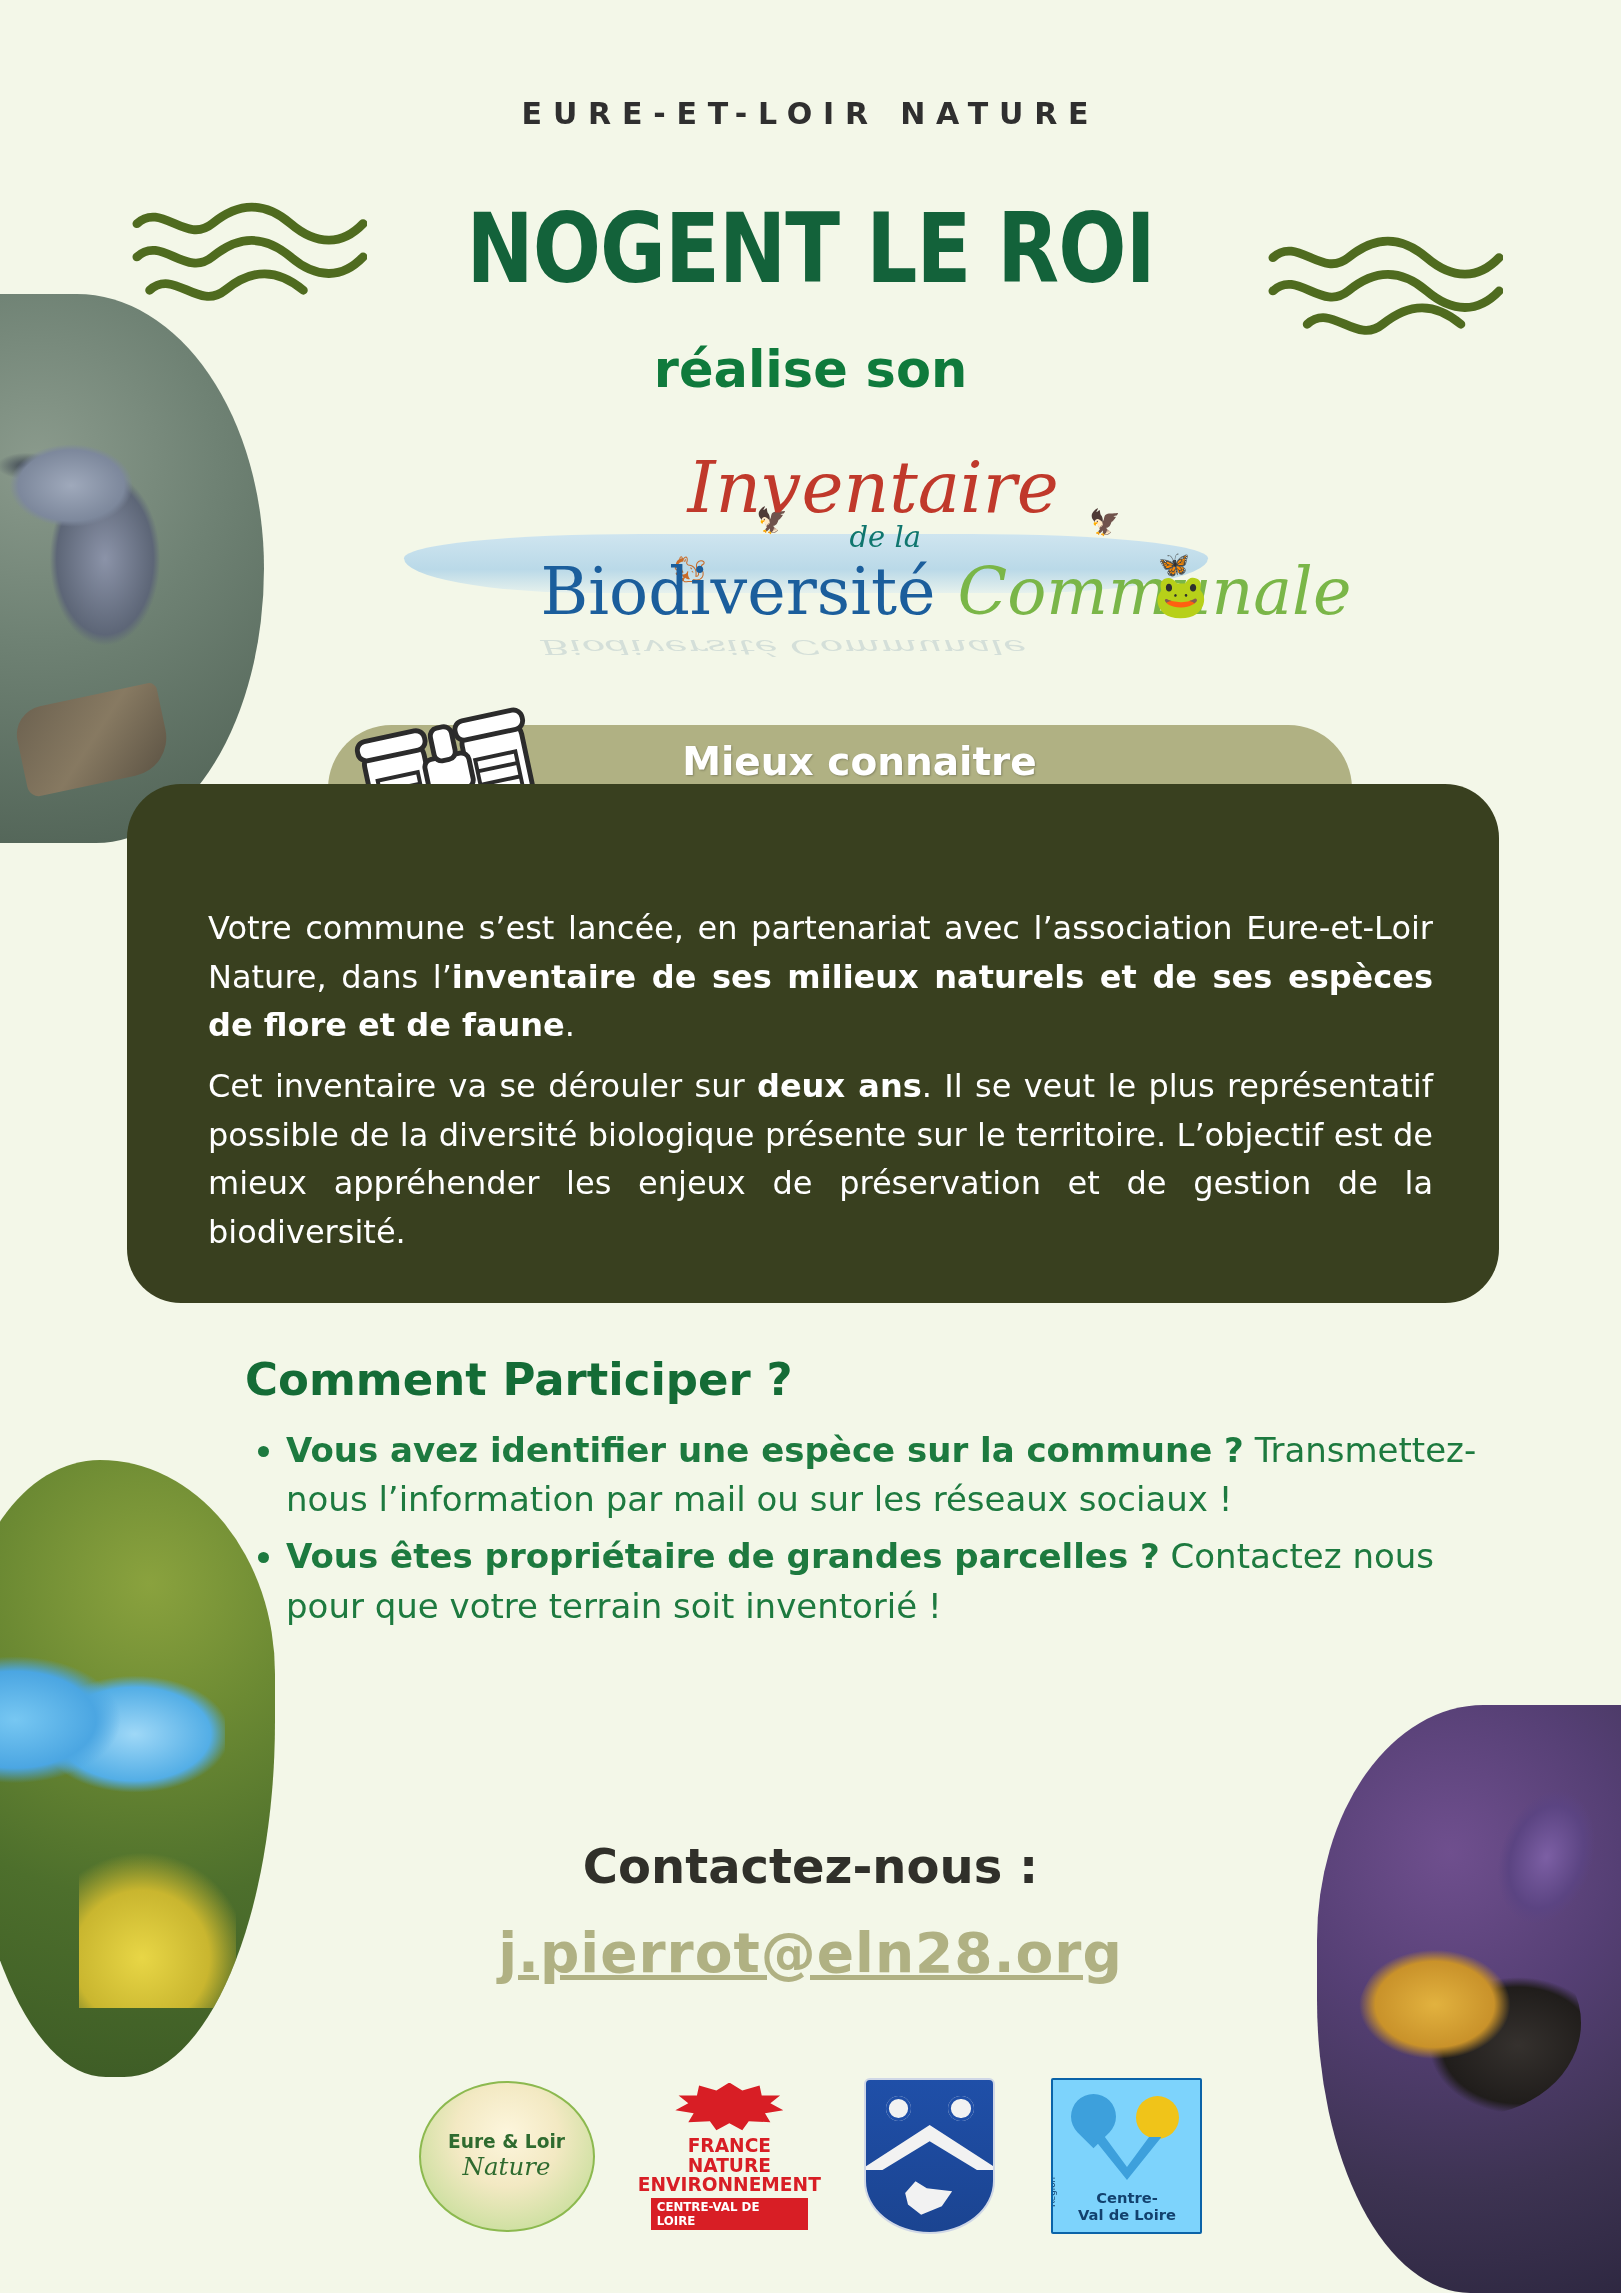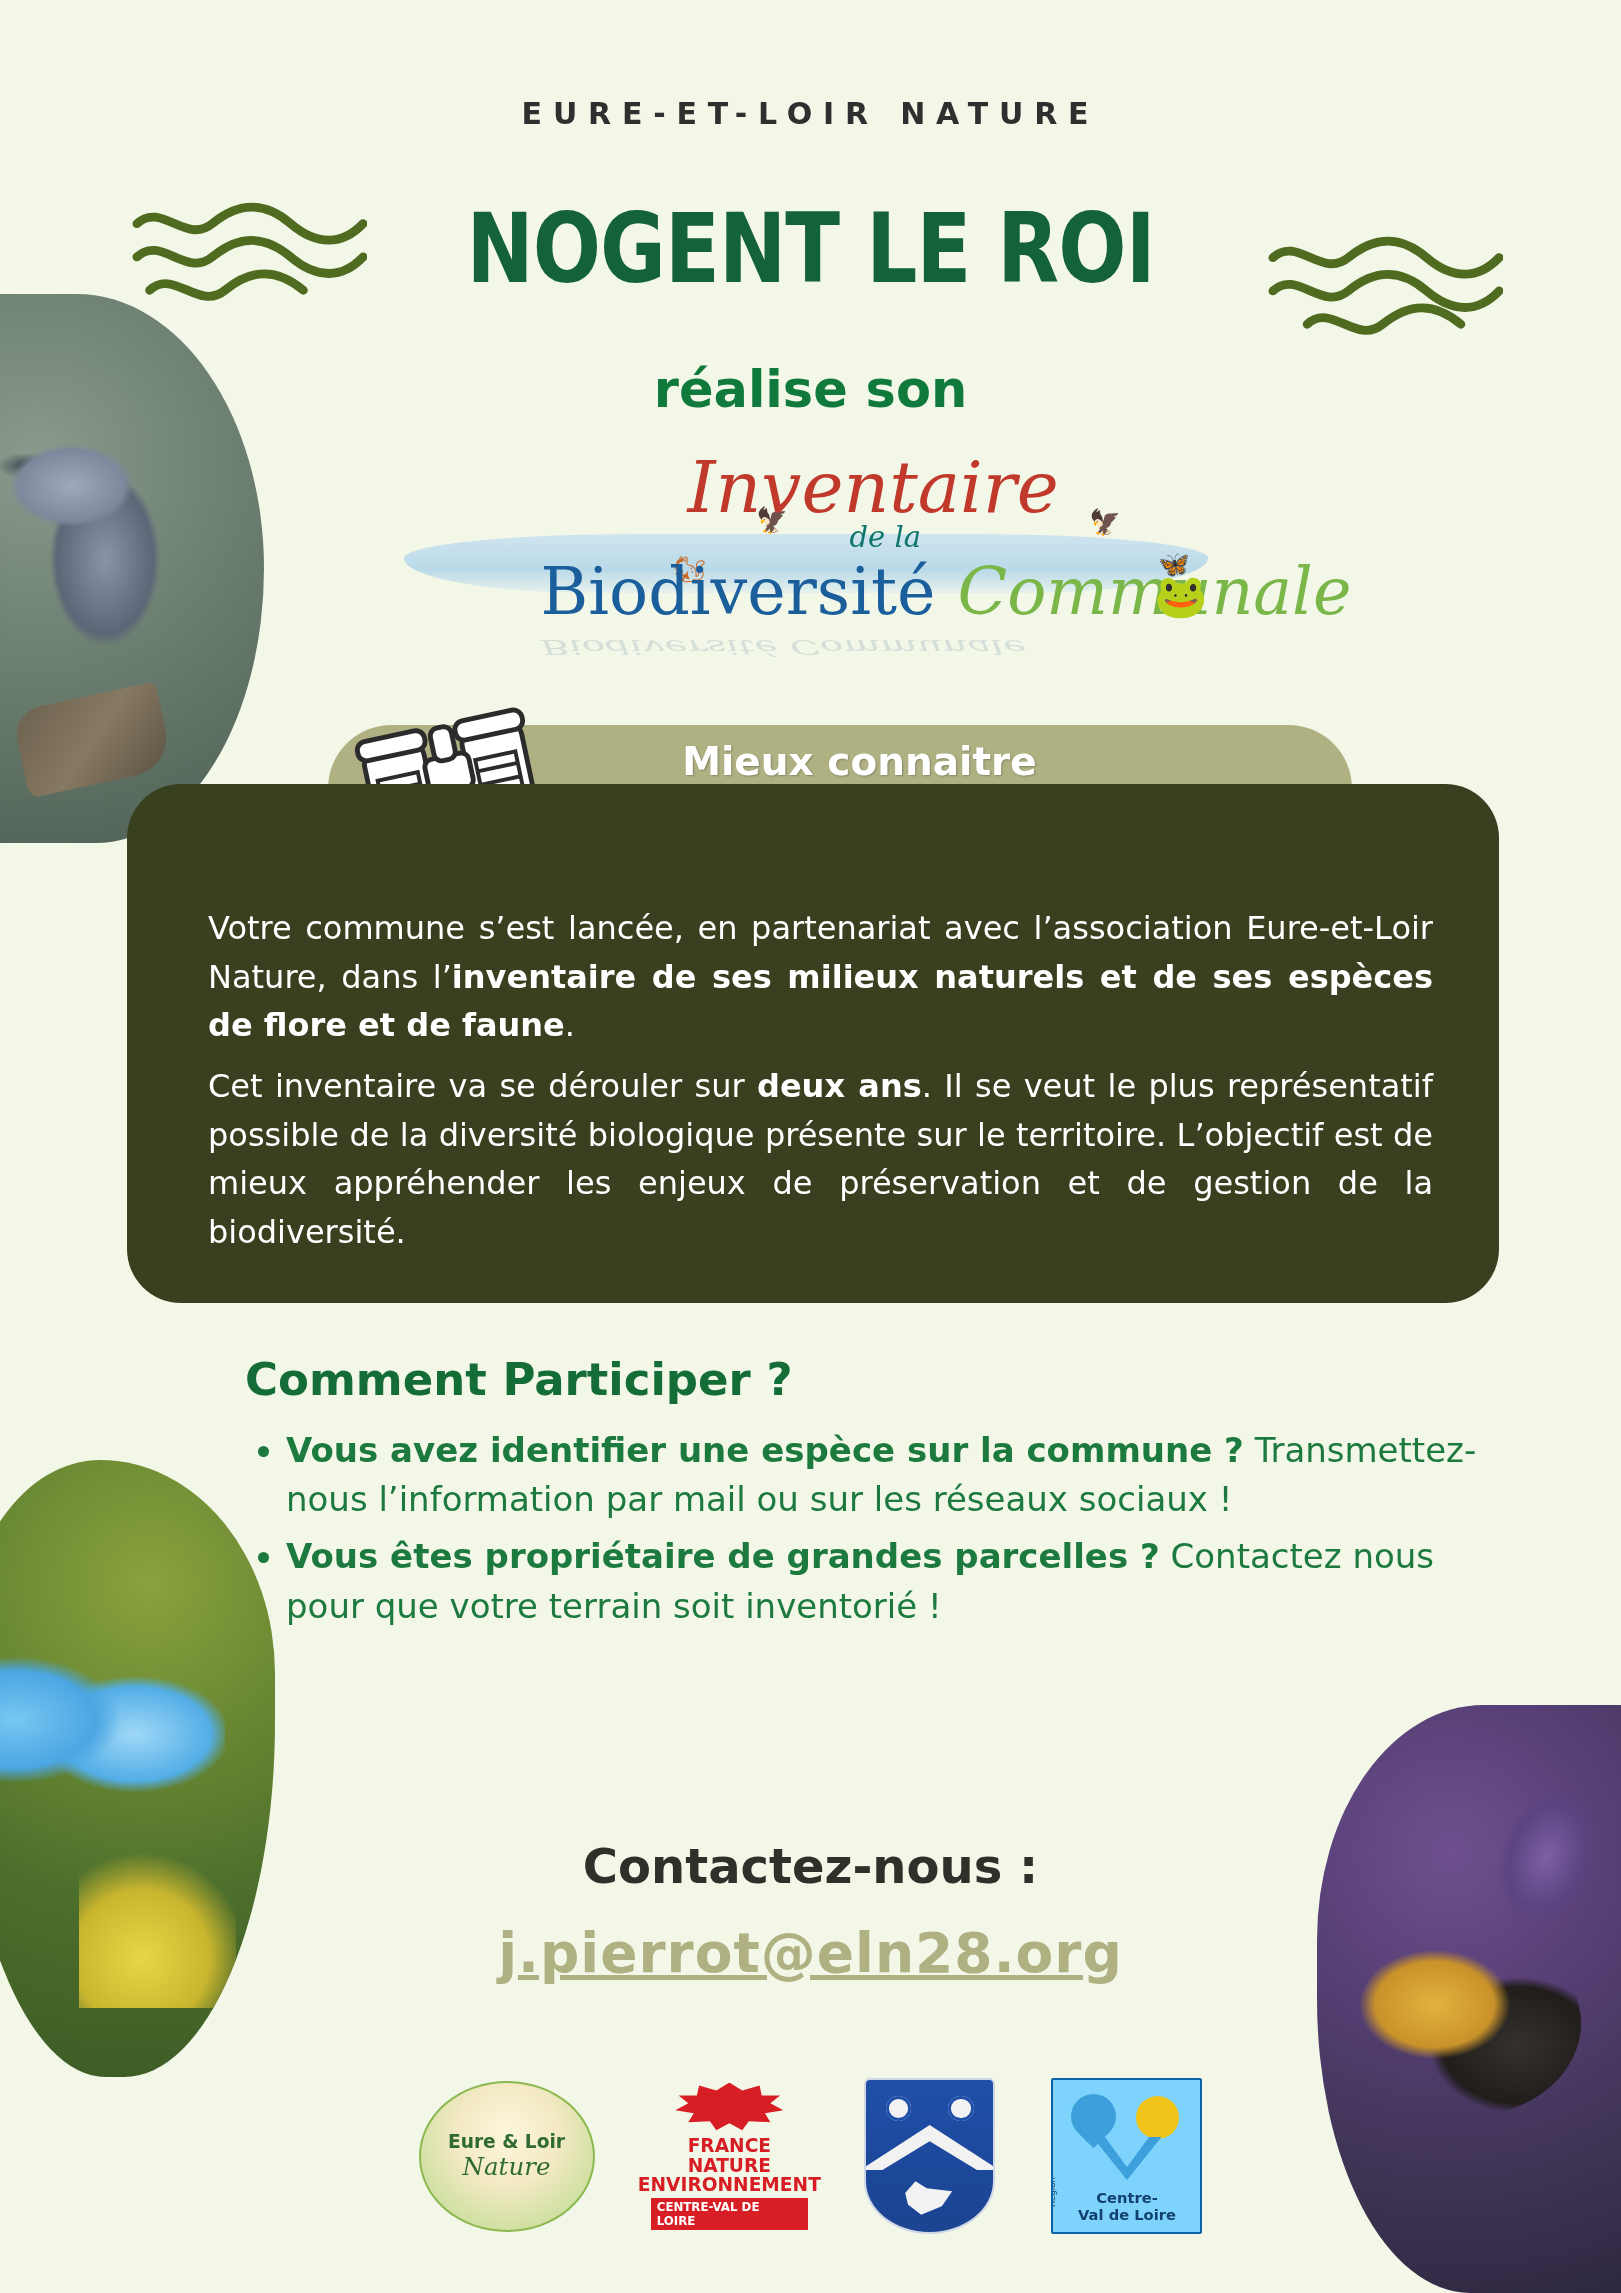--- a/index.html
+++ b/index.html
@@ -152,21 +152,21 @@
     font-weight: bold;
     font-size: 96px;
     line-height: 1;
     color: #13623a;
     letter-spacing: -1px;
     transform: scaleX(.93);
   }
 
   .subtitle {
     position: absolute;
-    top: 360px;
+    top: 340px;
     left: 0;
     right: 0;
     text-align: center;
     font-size: 51px;
     font-weight: bold;
     color: #0f7a3c;
   }
 
   .squiggle {
     position: absolute;

